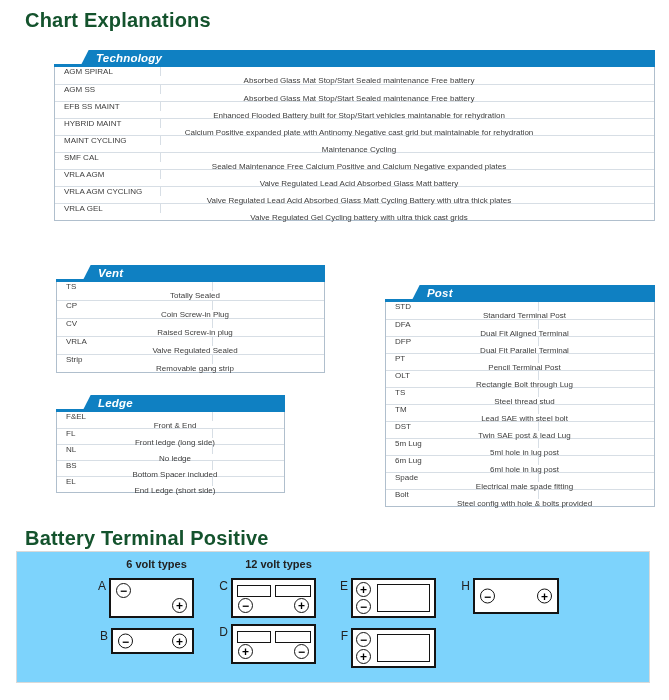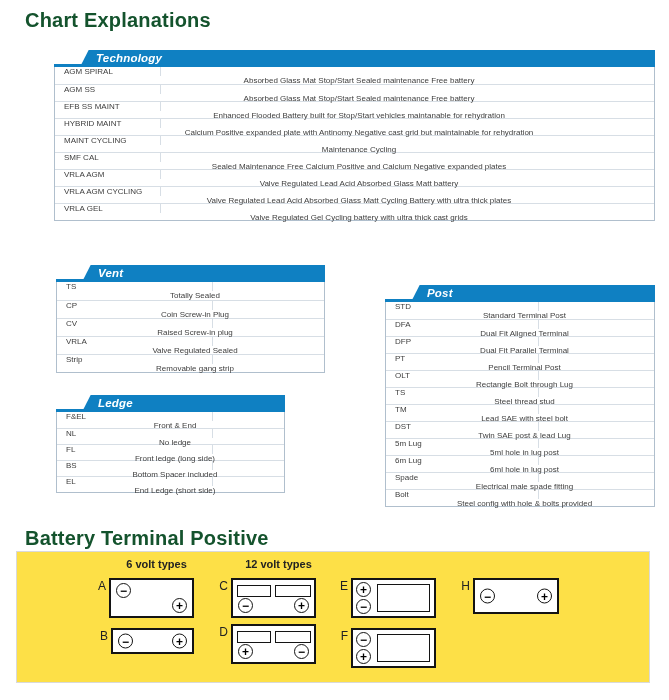--- a/index.html
+++ b/index.html
@@ -38,21 +38,21 @@
   #tbl-vent .tcell-code{width:156px;}
   #tbl-ledge{left:16px;top:395px;width:269px;}
   #tbl-ledge .trow{height:16px;}
   #tbl-ledge .tcell-code{width:156px;}
   #tbl-post{left:345px;top:265px;width:310px;margin-top:20px;}
   #tbl-post .trow{height:17px;}
   #tbl-post .tcell-code{width:153px;}
 
   
   .assembly-box{position:absolute;left:16px;top:551px;width:634px;height:132px;
-                border:1px solid #d9d9d9;background:#fde047;}
+                border:1px solid #d9d9d9;background:#7dd3fc;}
   .volt-label{position:absolute;top:6px;width:85px;text-align:center;font-size:11px;font-weight:bold;color:#222;}
   #volt6{left:97px;}
   #volt12{left:219px;}
   .diagram{position:absolute;display:flex;gap:3px;}
   .diag-A{left:77px;top:26px;}
   .diag-B{left:79px;top:76px;}
   .diag-C{left:199px;top:26px;}
   .diag-D{left:199px;top:72px;}
   .diag-E{left:319px;top:26px;}
   .diag-F{left:319px;top:76px;}
@@ -223,26 +223,26 @@
       <div class="bar"></div>
       <div class="underbar"></div>
       <span class="label">Ledge</span>
     </div>
     <div class="tbl-body">
         <div class="trow">
           <div class="tcell-code">F&amp;EL</div>
           <div class="tcell-desc">Front &amp; End</div>
         </div>
         <div class="trow">
+          <div class="tcell-code">FL</div>
+          <div class="tcell-desc">Front ledge (long side)</div>
+        </div>
+        <div class="trow">
           <div class="tcell-code">NL</div>
           <div class="tcell-desc">No ledge</div>
-        </div>
-        <div class="trow">
-          <div class="tcell-code">FL</div>
-          <div class="tcell-desc">Front ledge (long side)</div>
         </div>
         <div class="trow">
           <div class="tcell-code">BS</div>
           <div class="tcell-desc">Bottom Spacer included</div>
         </div>
         <div class="trow">
           <div class="tcell-code">EL</div>
           <div class="tcell-desc">End Ledge (short side)</div>
         </div>
       </div>

